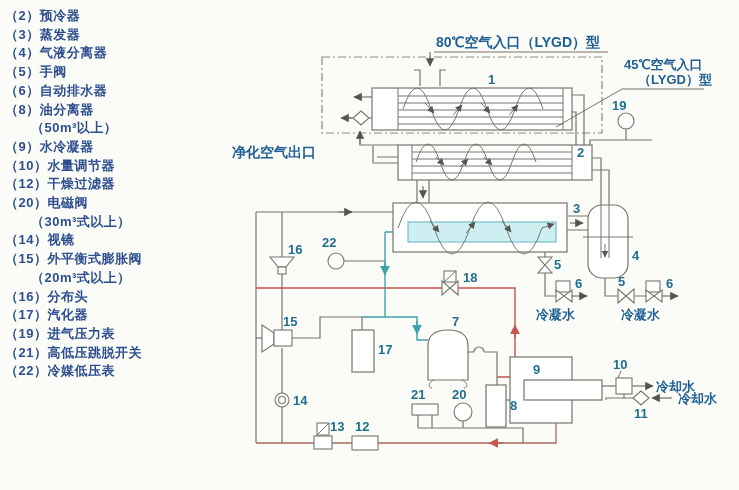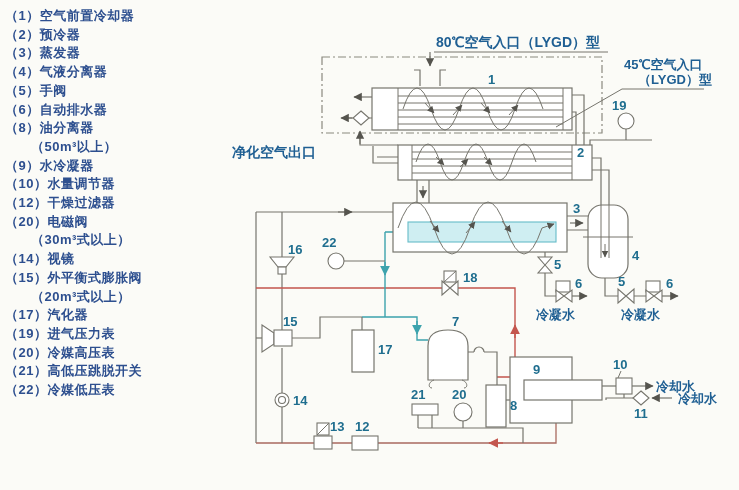--- a/index.html
+++ b/index.html
@@ -27,39 +27,38 @@
   .liq{stroke:#a96a60;stroke-width:1.3;fill:none;}
   .box{stroke:var(--ln);stroke-width:1.2;fill:#ffffff;}
   .sym{stroke:var(--ln);stroke-width:1.1;fill:#ffffff;}
 </style>
 </head>
 <body>
 
 <div id="stage">
 
   <div id="legend">
-    <div class="legend-line">（1）空气前置冷却器</div>
     <div class="legend-line">（2）预冷器</div>
     <div class="legend-line">（3）蒸发器</div>
     <div class="legend-line">（4）气液分离器</div>
     <div class="legend-line">（5）手阀</div>
     <div class="legend-line">（6）自动排水器</div>
     <div class="legend-line">（8）油分离器</div>
     <div class="legend-line indent">（50m³以上）</div>
     <div class="legend-line">（9）水冷凝器</div>
     <div class="legend-line">（10）水量调节器</div>
     <div class="legend-line">（12）干燥过滤器</div>
     <div class="legend-line">（20）电磁阀</div>
     <div class="legend-line indent">（30m³式以上）</div>
     <div class="legend-line">（14）视镜</div>
     <div class="legend-line">（15）外平衡式膨胀阀</div>
     <div class="legend-line indent">（20m³式以上）</div>
+    <div class="legend-line">（16）分布头</div>
     <div class="legend-line">（17）汽化器</div>
     <div class="legend-line">（19）进气压力表</div>
-    <div class="legend-line">（20）冷媒高压表</div>
     <div class="legend-line">（21）高低压跳脱开关</div>
     <div class="legend-line">（22）冷媒低压表</div>
   </div>
 
   <svg width="739" height="490" viewBox="0 0 739 490">
     <defs>
       <marker id="aG" markerWidth="8" markerHeight="8" refX="6.5" refY="3.5" orient="auto">
         <path d="M0,0 L7,3.5 L0,7 z" fill="#55544e"></path>
       </marker>
       <marker id="aR" markerWidth="8" markerHeight="8" refX="6.5" refY="3.5" orient="auto">

